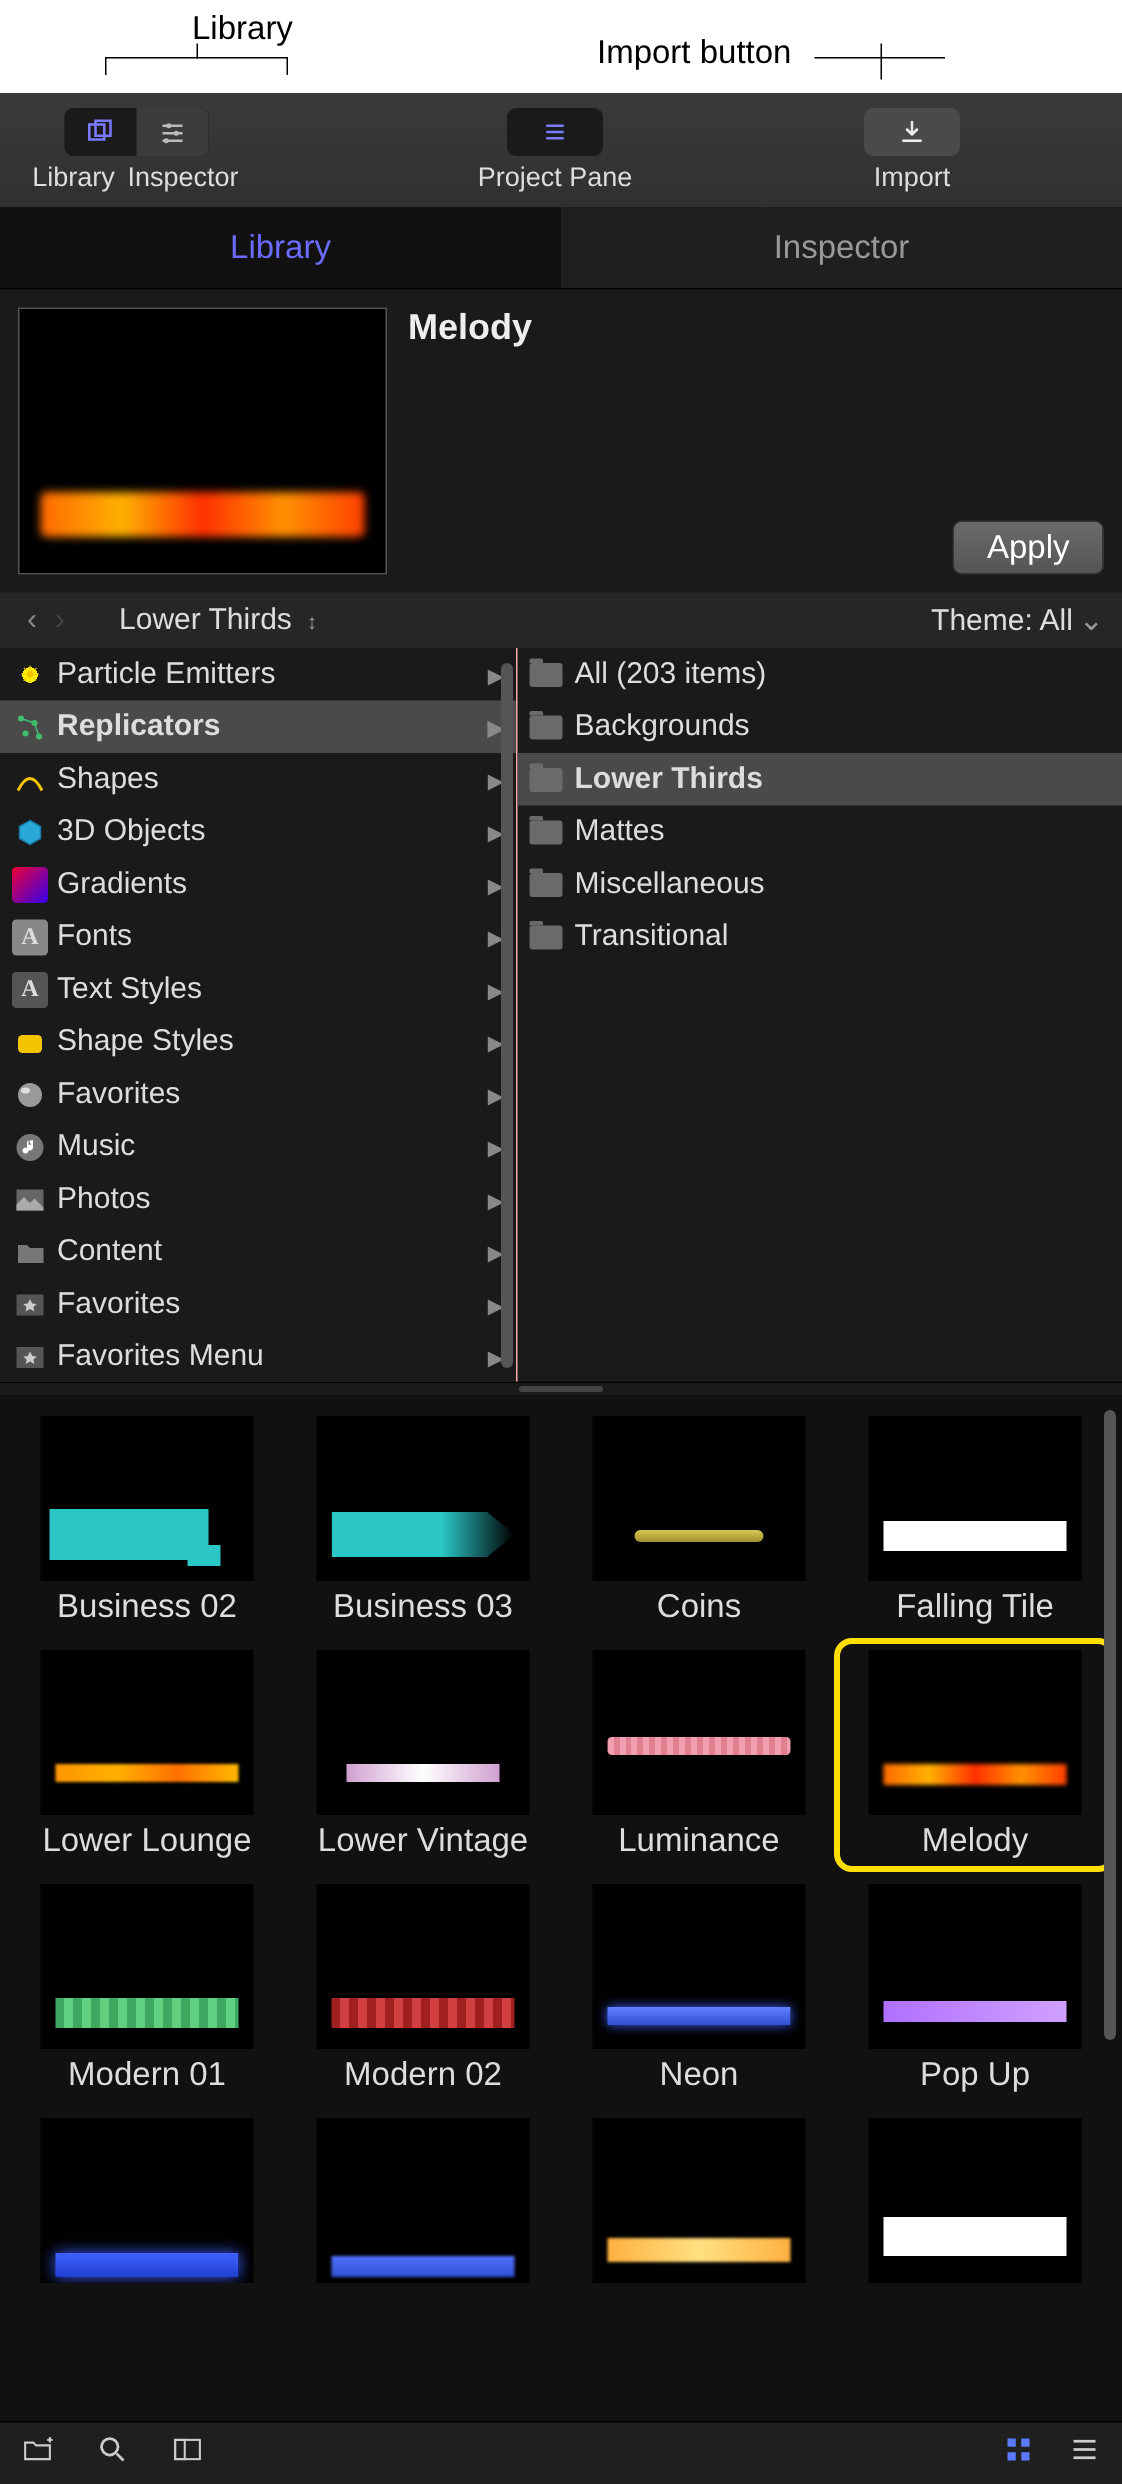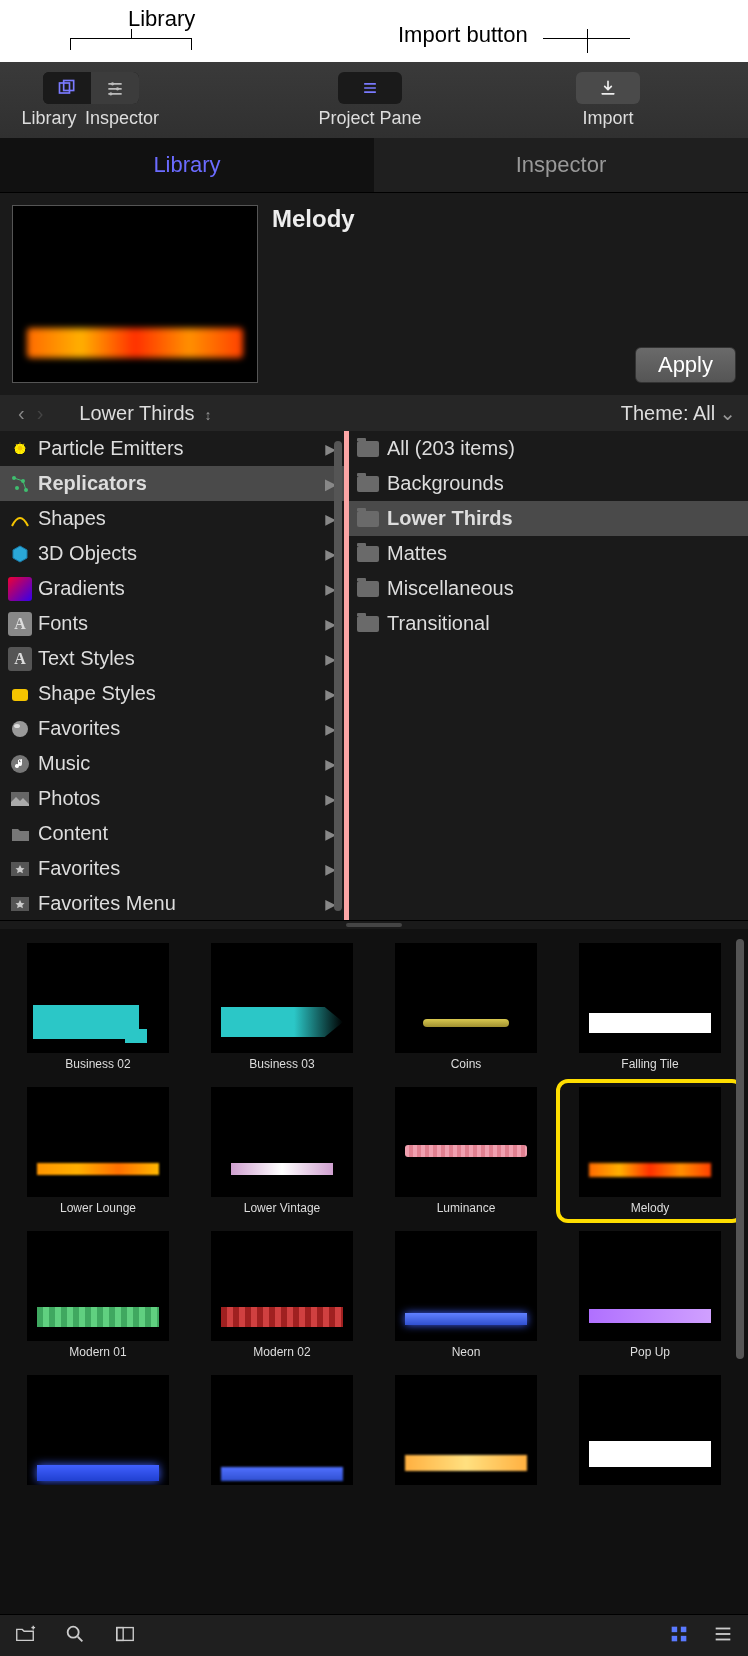--- a/index.html
+++ b/index.html
@@ -36,34 +36,34 @@
 .apply-btn{align-self:flex-end;margin-top:auto;background:linear-gradient(#6a6a6a,#555);border:1px solid #333;border-radius:6px;padding:4px 22px;font-size:22px;color:#fff;cursor:pointer;}
 .pathbar{display:flex;align-items:center;background:#262626;padding:6px 12px;font-size:20px;}
 .pathbar .nav-arrow{color:#888;padding:0 6px;cursor:pointer;}
 .pathbar .nav-arrow.dis{color:#444;}
 .pathbar .crumb{margin-left:30px;color:#ddd;cursor:pointer;}
 .pathbar .updown{margin-left:6px;color:#999;font-size:14px;}
 .pathbar .theme{margin-left:auto;color:#ddd;cursor:pointer;}
 .pathbar .theme-caret{color:#999;margin-left:4px;}
 .browser{display:flex;background:#1a1a1a;height:490px;border-bottom:1px solid #000;}
 .cat-col{width:344px;overflow-y:auto;background:#1a1a1a;}
-.cat-col.right{flex:1;border-left:5px solid #fca5a5;}
+.cat-col.right{flex:1;border-left:1px solid #fca5a5;}
 .cat-row{display:flex;align-items:center;padding:4px 8px;font-size:20px;color:#ddd;cursor:pointer;position:relative;height:35px;}
 .cat-row.sel{background:#4a4a4a;font-weight:bold;}
 .cat-row .ico{width:24px;height:24px;margin-right:6px;display:flex;align-items:center;justify-content:center;font-size:16px;border-radius:3px;}
 .cat-row .arrow{margin-left:auto;color:#888;font-size:14px;}
 .folder-ico{width:22px;height:16px;background:#6a6a6a;border-radius:2px;margin-right:8px;position:relative;}
 .folder-ico::before{content:"";position:absolute;top:-3px;left:0;width:9px;height:3px;background:#6a6a6a;border-radius:1px 1px 0 0;}
 .drag-handle{height:8px;background:#1a1a1a;display:flex;justify-content:center;align-items:center;}
 .drag-handle::after{content:"";width:56px;height:4px;background:#444;border-radius:2px;}
 .grid{flex:1;background:#111;padding:10px 8px;overflow-y:auto;display:grid;grid-template-columns:repeat(4,1fr);gap:8px 4px;align-content:start;}
 .grid-item{display:flex;flex-direction:column;align-items:center;cursor:pointer;padding:4px;}
 .grid-item.selected{outline:4px solid #ffde00;border-radius:8px;}
 .gthumb{width:142px;height:110px;background:#000;position:relative;overflow:hidden;}
-.glabel{font-size:12px;color:#ddd;margin-top:4px;text-align:center;}
+.glabel{font-size:22px;color:#ddd;margin-top:4px;text-align:center;}
 .gbar{position:absolute;left:10px;right:10px;height:16px;bottom:18px;}
 .bottombar{height:42px;background:#1f1f1f;border-top:1px solid #000;display:flex;align-items:center;padding:0 14px;gap:28px;}
 .bottombar svg{width:22px;height:22px;}
 .bottombar .right{margin-left:auto;display:flex;gap:22px;}
 .scrollbar{position:absolute;right:3px;width:8px;background:#555;border-radius:4px;}
 </style>
 </head>
 <body>
 
 <div class="callouts">

